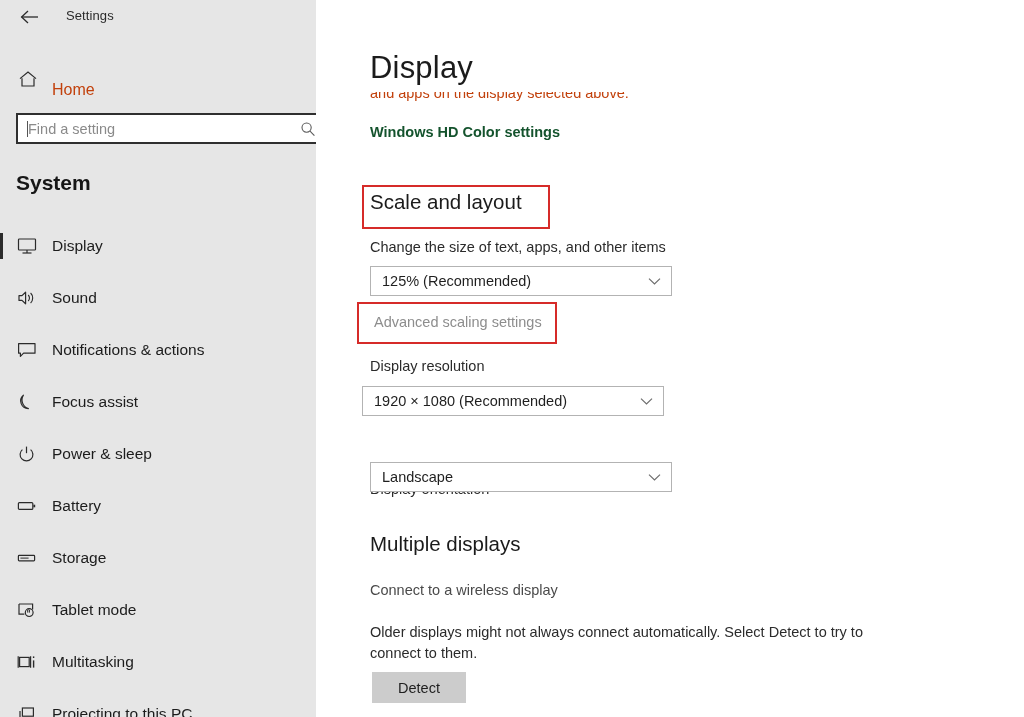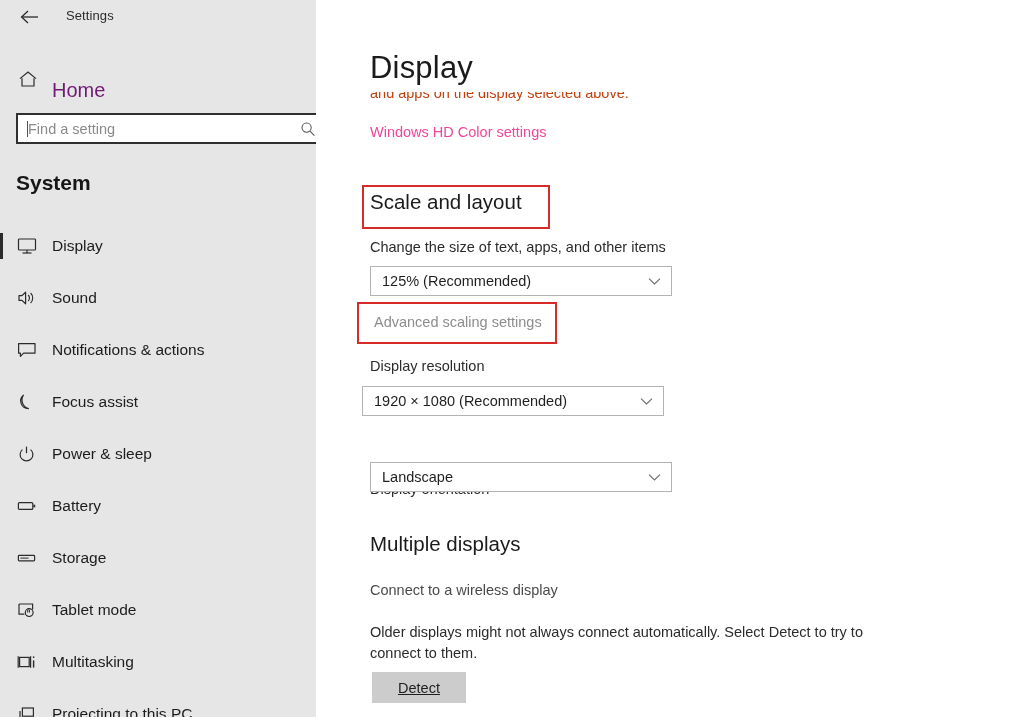--- a/index.html
+++ b/index.html
@@ -65,22 +65,22 @@
   }
   .home-icon {
     position: absolute;
     left: 16px; top: 0;
     width: 24px; height: 34px;
     display: flex; align-items: center; justify-content: center;
   }
   .home-label {
     position: absolute;
     left: 52px;
-    font-size: 20px;
-    color: #701a75;
+    font-size: 16px;
+    color: #c2410c;
     margin-top: 22px;
   }
 
   .search-wrap {
     position: absolute;
     left: 16px; top: 113px;
     width: 311px;
     height: 31px;
     background: #ffffff;
     border: 2px solid #2f2f2f;
@@ -194,22 +194,23 @@
     position: relative;
     top: -7px;
     font-size: 14.5px;
     color: #c2410c;
     white-space: nowrap;
   }
   .hd-color-link {
     position: absolute;
     left: 28px; top: 124px;
     font-size: 14.5px;
-    color: #ec4899;
-    cursor: default;
+    color: #14532d;
+    cursor: default;
+    font-weight: bold;
   }
 
   .section-title {
     position: absolute;
     font-size: 20.5px;
     color: #1b1b1b;
     white-space: nowrap;
   }
   .field-label {
     position: absolute;
@@ -260,21 +261,20 @@
   .detect-btn {
     position: absolute;
     background: #cccccc;
     border: 1px solid #cccccc;
     box-sizing: border-box;
     font-family: "Liberation Sans", sans-serif;
     font-size: 14.5px;
     color: #1f1f1f;
     cursor: default;
     padding: 0;
-    text-decoration: underline;
   }
 
   
   .annot {
     position: absolute;
     border: 2px solid #d62b29;
     box-sizing: border-box;
     pointer-events: none;
     background: transparent;
   }

